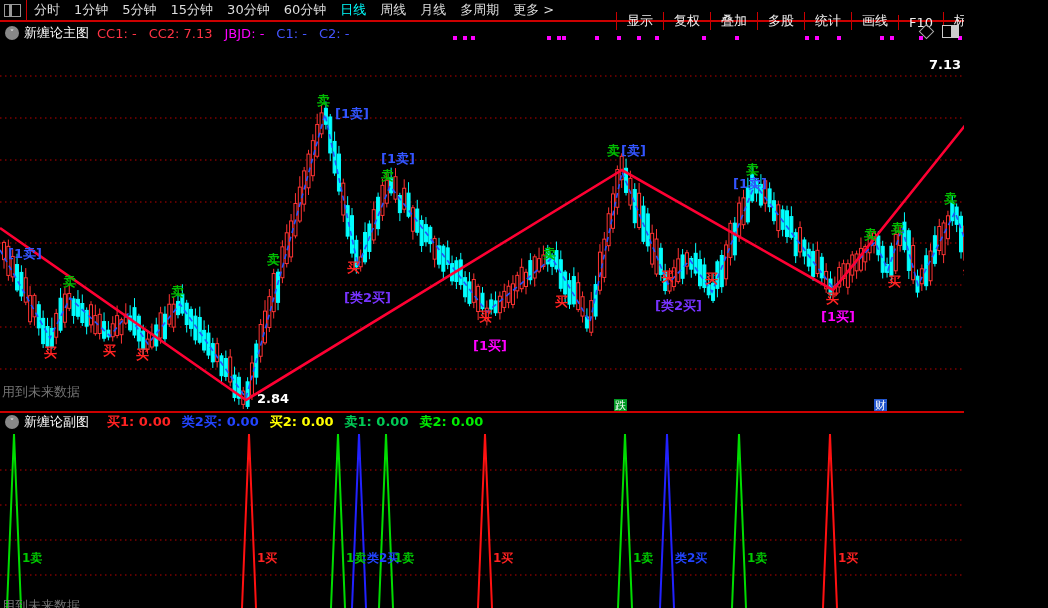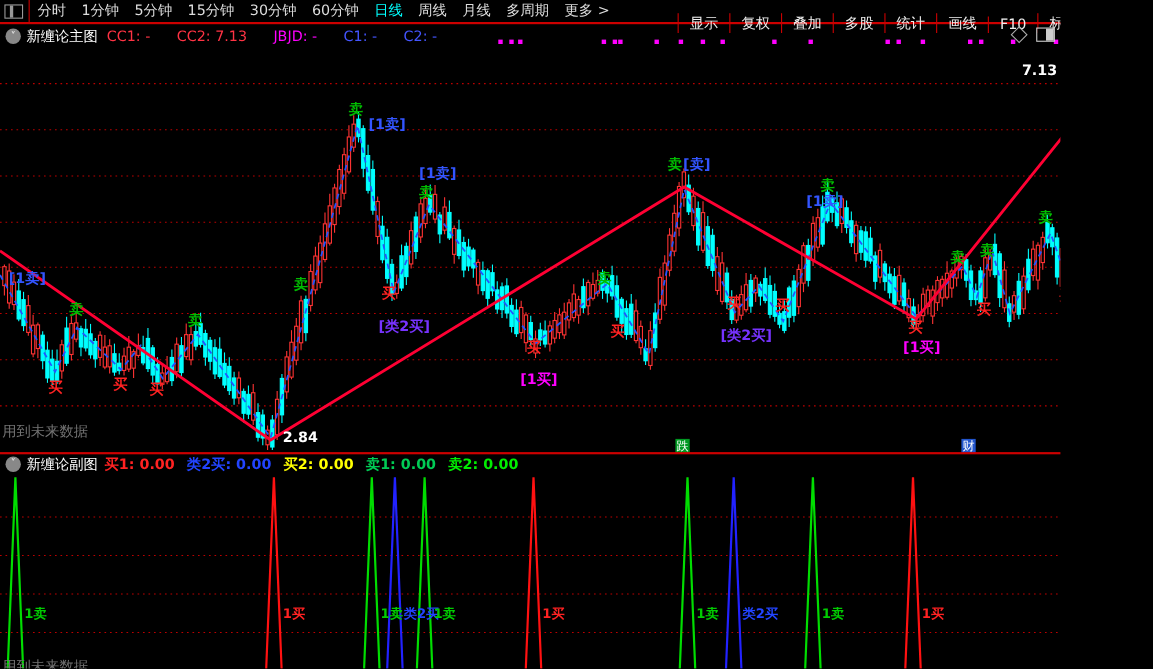--- a/index.html
+++ b/index.html
@@ -16,21 +16,21 @@
   .mi.sel{color:#00ffff;}
   .menu-right{margin-left:auto;display:flex;height:100%;align-items:flex-end;margin-top:20px;}
   .mi-r{padding:0 10px;border-left:1px solid #c00;display:flex;align-items:center;white-space:nowrap;color:#eee;}
   
   .titlebar{position:absolute;top:22px;left:0;width:1048px;height:22px;display:flex;align-items:center;
             font-size:13px;color:#fff;z-index:4;pointer-events:none;}
   .tb-stock{margin-left:3px;white-space:nowrap;}
   .circle-icon{width:14px;height:14px;border-radius:50%;background:#888;color:#eee;font-size:9px;line-height:14px;
                text-align:center;margin:0 5px;flex:none;}
   .tb-ind{white-space:nowrap;margin-right:8px;}
-  .tb-vals{display:flex;gap:24px;white-space:nowrap;}
+  .tb-vals{display:flex;gap:12px;white-space:nowrap;}
   .corner-icons{position:absolute;right:5px;top:25px;display:flex;gap:10px;align-items:center;z-index:6;}
   .diamond{width:9px;height:9px;border:1px solid #aaa;transform:rotate(45deg);}
   .win-icon{width:15px;height:11px;border:1px solid #ccc;background:linear-gradient(to right,#000 0,#000 55%,#ccc 55%,#ccc 100%);}
   
   #gfx{position:absolute;left:0;top:0;z-index:1;}
   .labels-layer{position:absolute;left:0;top:0;width:1048px;height:608px;z-index:3;pointer-events:none;}
   .clabel{position:absolute;font-size:13px;font-weight:bold;line-height:14px;white-space:nowrap;}
   .plabel{position:absolute;font-size:14px;line-height:15px;white-space:nowrap;}
   .badge{position:absolute;top:399px;font-size:11px;line-height:13px;color:#fff;padding:0 1px;white-space:nowrap;}
   .warn{position:absolute;color:#737373;font-size:13px;white-space:nowrap;z-index:3;}
@@ -685,21 +685,21 @@
       <div class="spike-label" style="left: 1014px; top: 550px; color: rgb(0, 204, 0);">2卖</div>
       <div class="spike-label" style="left: 1025px; top: 550px; color: rgb(238, 221, 0);">买</div>
     </div>
 
   <div class="warn" style="left:2px;top:383px">用到未来数据</div>
 
   <div class="separator"></div>
 
   <div class="subheader">
     <span class="circle-icon">˅</span>
-    <span style="margin-right:6px">新缠论副图</span>
+    <span style="margin-right:18px">新缠论副图</span>
     <span class="sh-vals">
         <span style="color: rgb(255, 34, 34);">买1: 0.00</span>
         <span style="color: rgb(34, 68, 255);">类2买: 0.00</span>
         <span style="color: rgb(255, 255, 0);">买2: 0.00</span>
         <span style="color: rgb(0, 204, 85);">卖1: 0.00</span>
         <span style="color: rgb(0, 238, 0);">卖2: 0.00</span>
       </span>
   </div>
 
   <div class="warn" style="left:2px;top:597px">用到未来数据</div>

